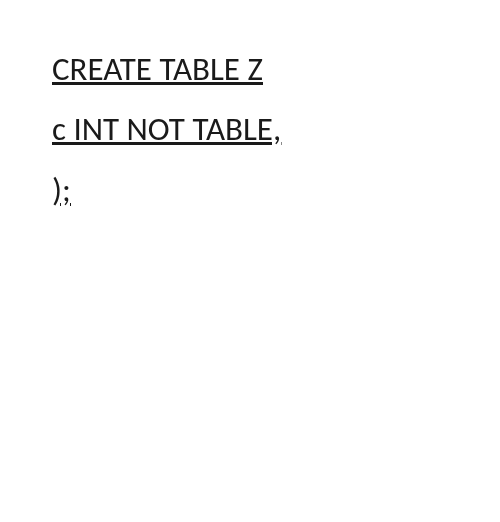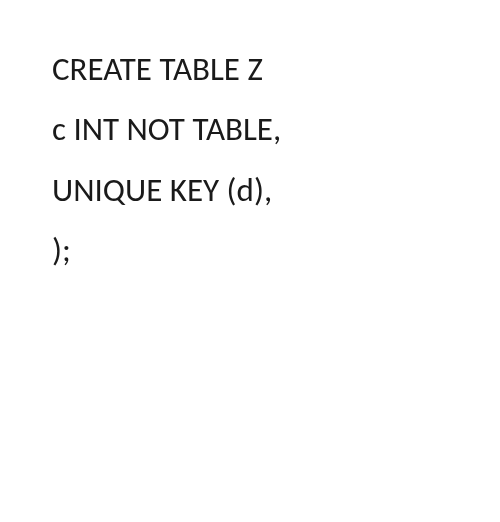--- a/index.html
+++ b/index.html
@@ -1,18 +1,19 @@
 <!DOCTYPE html>
 <html><head>
   <meta charset="utf-8">
   <style>
     * {
       margin: 6px;
       padding: 0;
       box-sizing: border-box;
+      text-decoration: underline;
     }
     body {
       width: 500px;
       height: 522px;
       background: #ffffff;
       padding: 24px 28px;
       font-family: Calibri, "Segoe UI", Arial, sans-serif;
     }
     .sql-block {
       font-size: 33px;
@@ -24,15 +25,14 @@
       display: block;
       white-space: nowrap;
     }
   </style>
 </head>
 <body>
 
 <div class="sql-block">
   <span class="sql-line">CREATE TABLE Z</span>
   <span class="sql-line">c INT NOT TABLE,</span>
-  <span class="sql-line">UNIQUE KEY (d),</span>
   <span class="sql-line">);</span>
 </div>
 
 </body></html>

